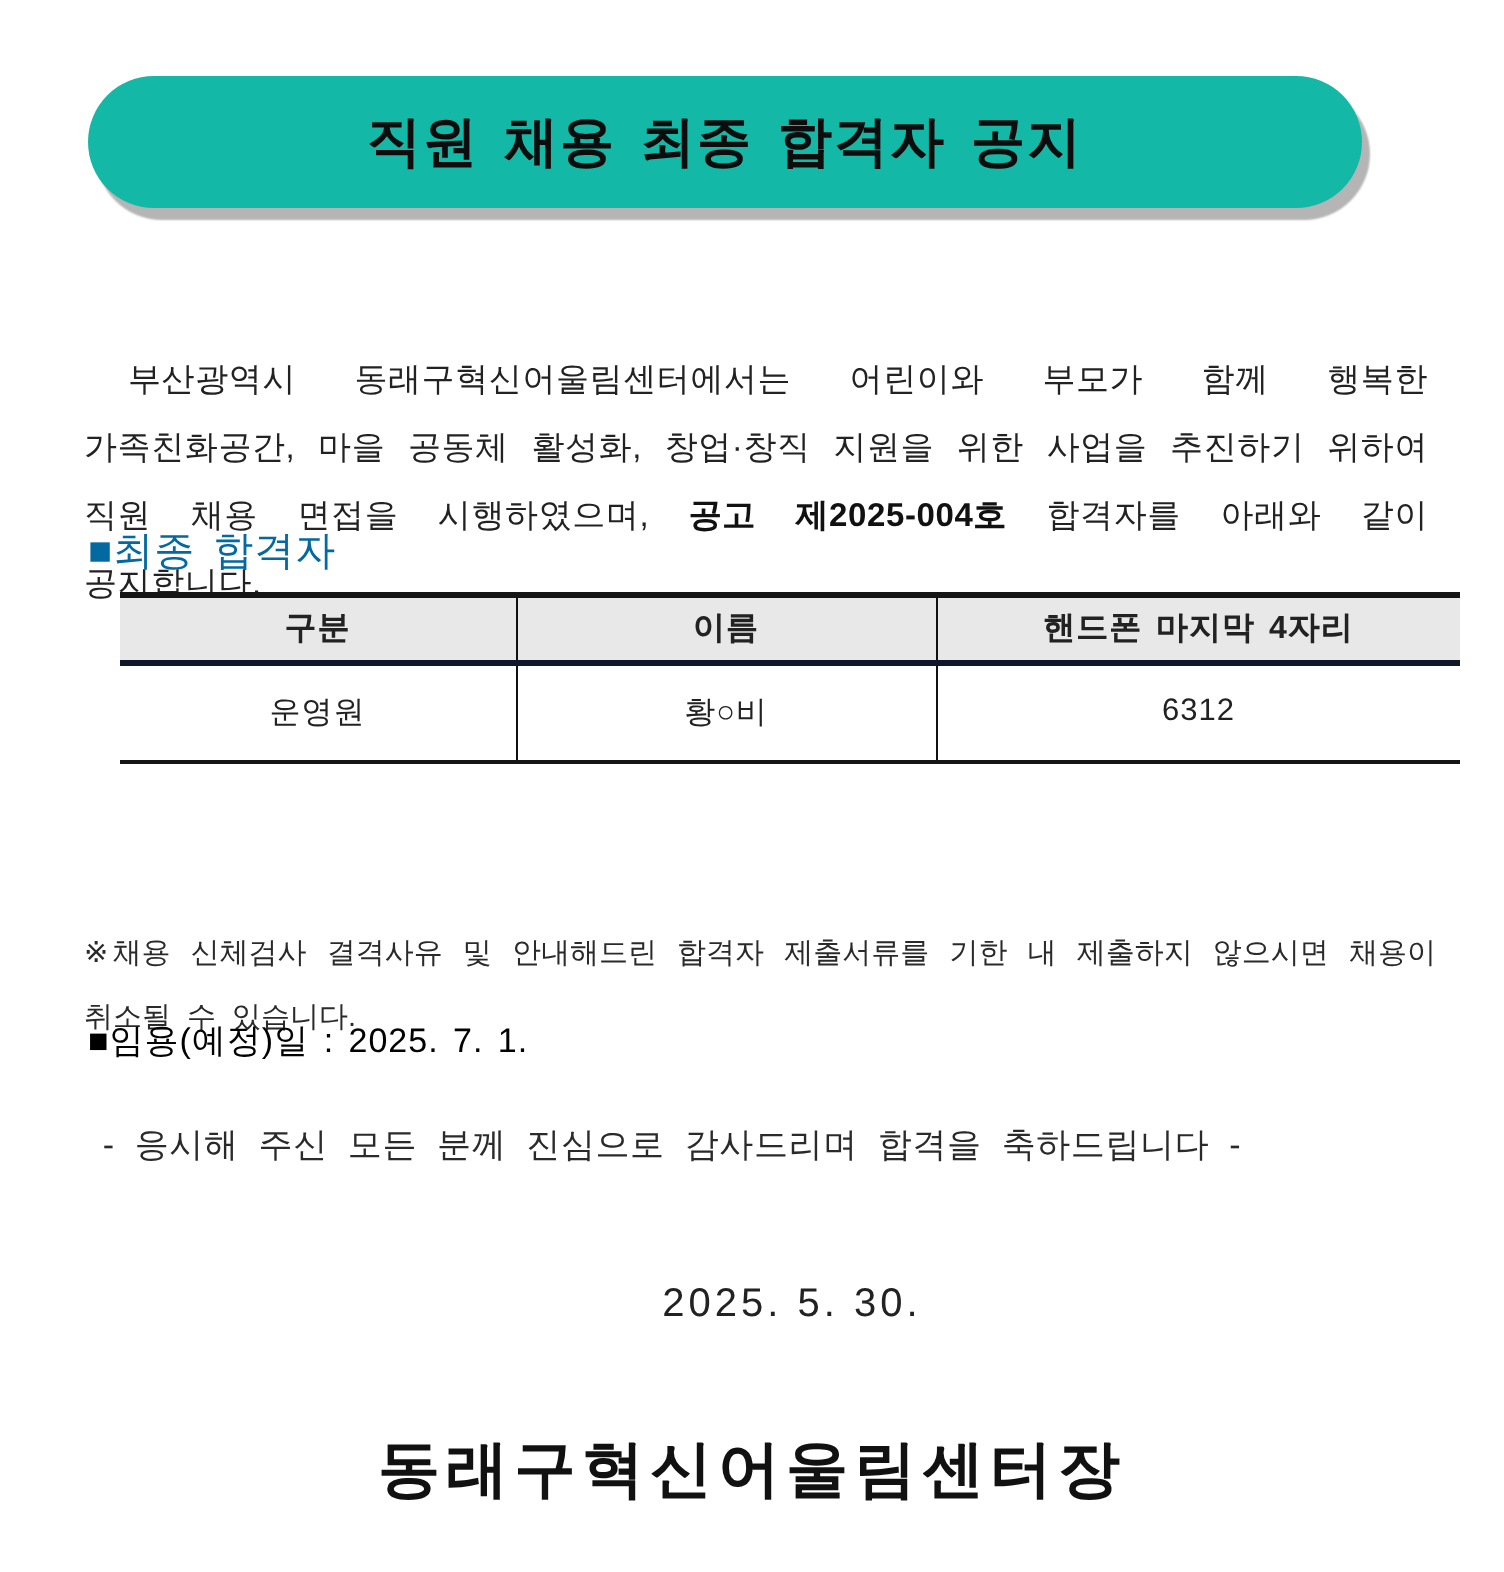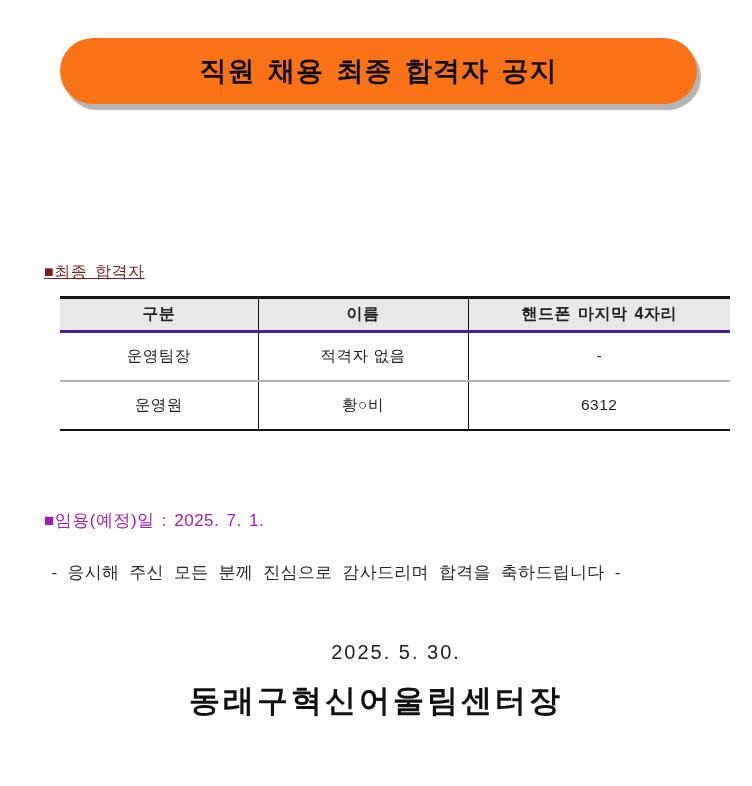--- a/index.html
+++ b/index.html
@@ -7,23 +7,23 @@
   body {
     width: 752px; height: 786px;
     background: #ffffff;
     font-family: "Liberation Sans", "DejaVu Sans", sans-serif;
     color: #1b1b1b;
   }
   .page { position: relative; width: 752px; height: 786px; overflow: hidden; background:#fff; }
 
   
   .banner {
-    position: absolute; left: 60px; top: 38px;
+    position: absolute; left: 44px; top: 38px;
     width: 637px; height: 66px;
-    background: #f97316;
+    background: #14b8a6;
     border-radius: 34px;
     box-shadow: 4px 6px 1px #b5b5b5;
     display: flex; align-items: center; justify-content: center;
   }
   .banner-title {
     margin: 0;
     font-size: 27px; font-weight: bold; letter-spacing: 1px;
     color: #0d0d0d; word-spacing: 4px;
   }
 
@@ -33,33 +33,33 @@
     font-size: 16.5px; line-height: 34px;
     text-align: justify; text-indent: 22px;
     letter-spacing: 0.3px; word-spacing: 5px; word-break: keep-all;
     color: #222;
   }
   .intro b { color: #111; }
 
   
   .section-heading {
     position: absolute; left: 44px; top: 262px;
-    font-size: 16px; color: #7f1d1d; letter-spacing: 0.5px; word-spacing: 3px; text-decoration: underline;
+    font-size: 20px; color: #0369a1; letter-spacing: 0.5px; word-spacing: 3px;
   }
 
   
   .result-table {
     position: absolute; left: 60px; top: 296px; width: 640px;
     border-collapse: collapse; table-layout: fixed;
     font-size: 15.5px; color: #222;
   }
   .result-table th {
     background: #e8e8e8;
     border-top: 3px solid #151515;
-    border-bottom: 3px solid #4c1d95;
+    border-bottom: 3px solid #0f172a;
     height: 34px;
     font-size: 16px; font-weight: bold; letter-spacing: 0.5px; word-spacing: 2px;
     text-align: center;
   }
   .result-table td {
     height: 49px; text-align: center; vertical-align: middle;
     letter-spacing: 0.5px;
   }
   .result-table .c0 { width: 198px; }
   .result-table .c1 { width: 210px; }
@@ -72,77 +72,74 @@
   .note {
     position: absolute; left: 42px; top: 446px; width: 676px;
     font-size: 14.5px; line-height: 32px;
     text-align: justify; word-spacing: 4px; word-break: keep-all;
     color: #2a2a2a;
   }
 
   
   .appointment {
     position: absolute; left: 44px; top: 509px;
-    font-size: 17px; color: #a21caf; letter-spacing: 0.5px; word-spacing: 2px;
+    font-size: 17px; color: #000000; letter-spacing: 0.5px; word-spacing: 2px;
   }
 
   
   .thanks {
     position: absolute; left: 0; top: 561px; width: 672px;
     text-align: center; font-size: 17px; color: #2a2a2a;
     word-spacing: 5px; letter-spacing: 0.3px;
   }
 
   
   .doc-date {
     position: absolute; left: 0; top: 641px; width: 752px;
     text-align: center; font-size: 20px; letter-spacing: 2px; color: #222; margin-left: 20px;
   }
 
   
   .signature {
-    position: absolute; left: 0; top: 680px; width: 752px;
+    position: absolute; left: 0; top: 714px; width: 752px;
     text-align: center; font-size: 31px; font-weight: 600;
     letter-spacing: 3px; color: #111;
   }
 </style>
 </head>
 <body>
 
 <div class="page">
 
   <div class="banner">
     <h1 class="banner-title">직원 채용 최종 합격자 공지</h1>
   </div>
 
+  <p class="intro"><span>부산광역시 동래구혁신어울림센터에서는 어린이와 부모가 함께 행복한 가족친화공간, 마을 공동체 활성화, 창업·창직 지원을 위한 사업을 추진하기 위하여 직원 채용 면접을 시행하였으며, </span><b>공고 제2025-004호</b><span> 합격자를 아래와 같이 공지합니다.</span></p>
 
   <div class="section-heading">■최종 합격자</div>
 
   <table class="result-table">
     <thead>
       <tr>
         <th class="c0 vline">구분</th>
         <th class="c1 vline">이름</th>
         <th class="c2">핸드폰 마지막 4자리</th>
       </tr>
     </thead>
     <tbody>
       <tr>
-        <td class="vline">운영팀장</td>
-        <td class="vline">적격자 없음</td>
-        <td>-</td>
-      </tr>
-      <tr>
         <td class="vline">운영원</td>
         <td class="vline">황○비</td>
         <td>6312</td>
       </tr>
     </tbody>
   </table>
 
+  <p class="note">※채용 신체검사 결격사유 및 안내해드린 합격자 제출서류를 기한 내 제출하지 않으시면 채용이 취소될 수 있습니다.</p>
 
   <div class="appointment">■임용(예정)일 : 2025. 7. 1.</div>
 
   <div class="thanks">- 응시해 주신 모든 분께 진심으로 감사드리며 합격을 축하드립니다 -</div>
 
   <div class="doc-date">2025. 5. 30.</div>
 
   <div class="signature">동래구혁신어울림센터장</div>
 
 </div>

